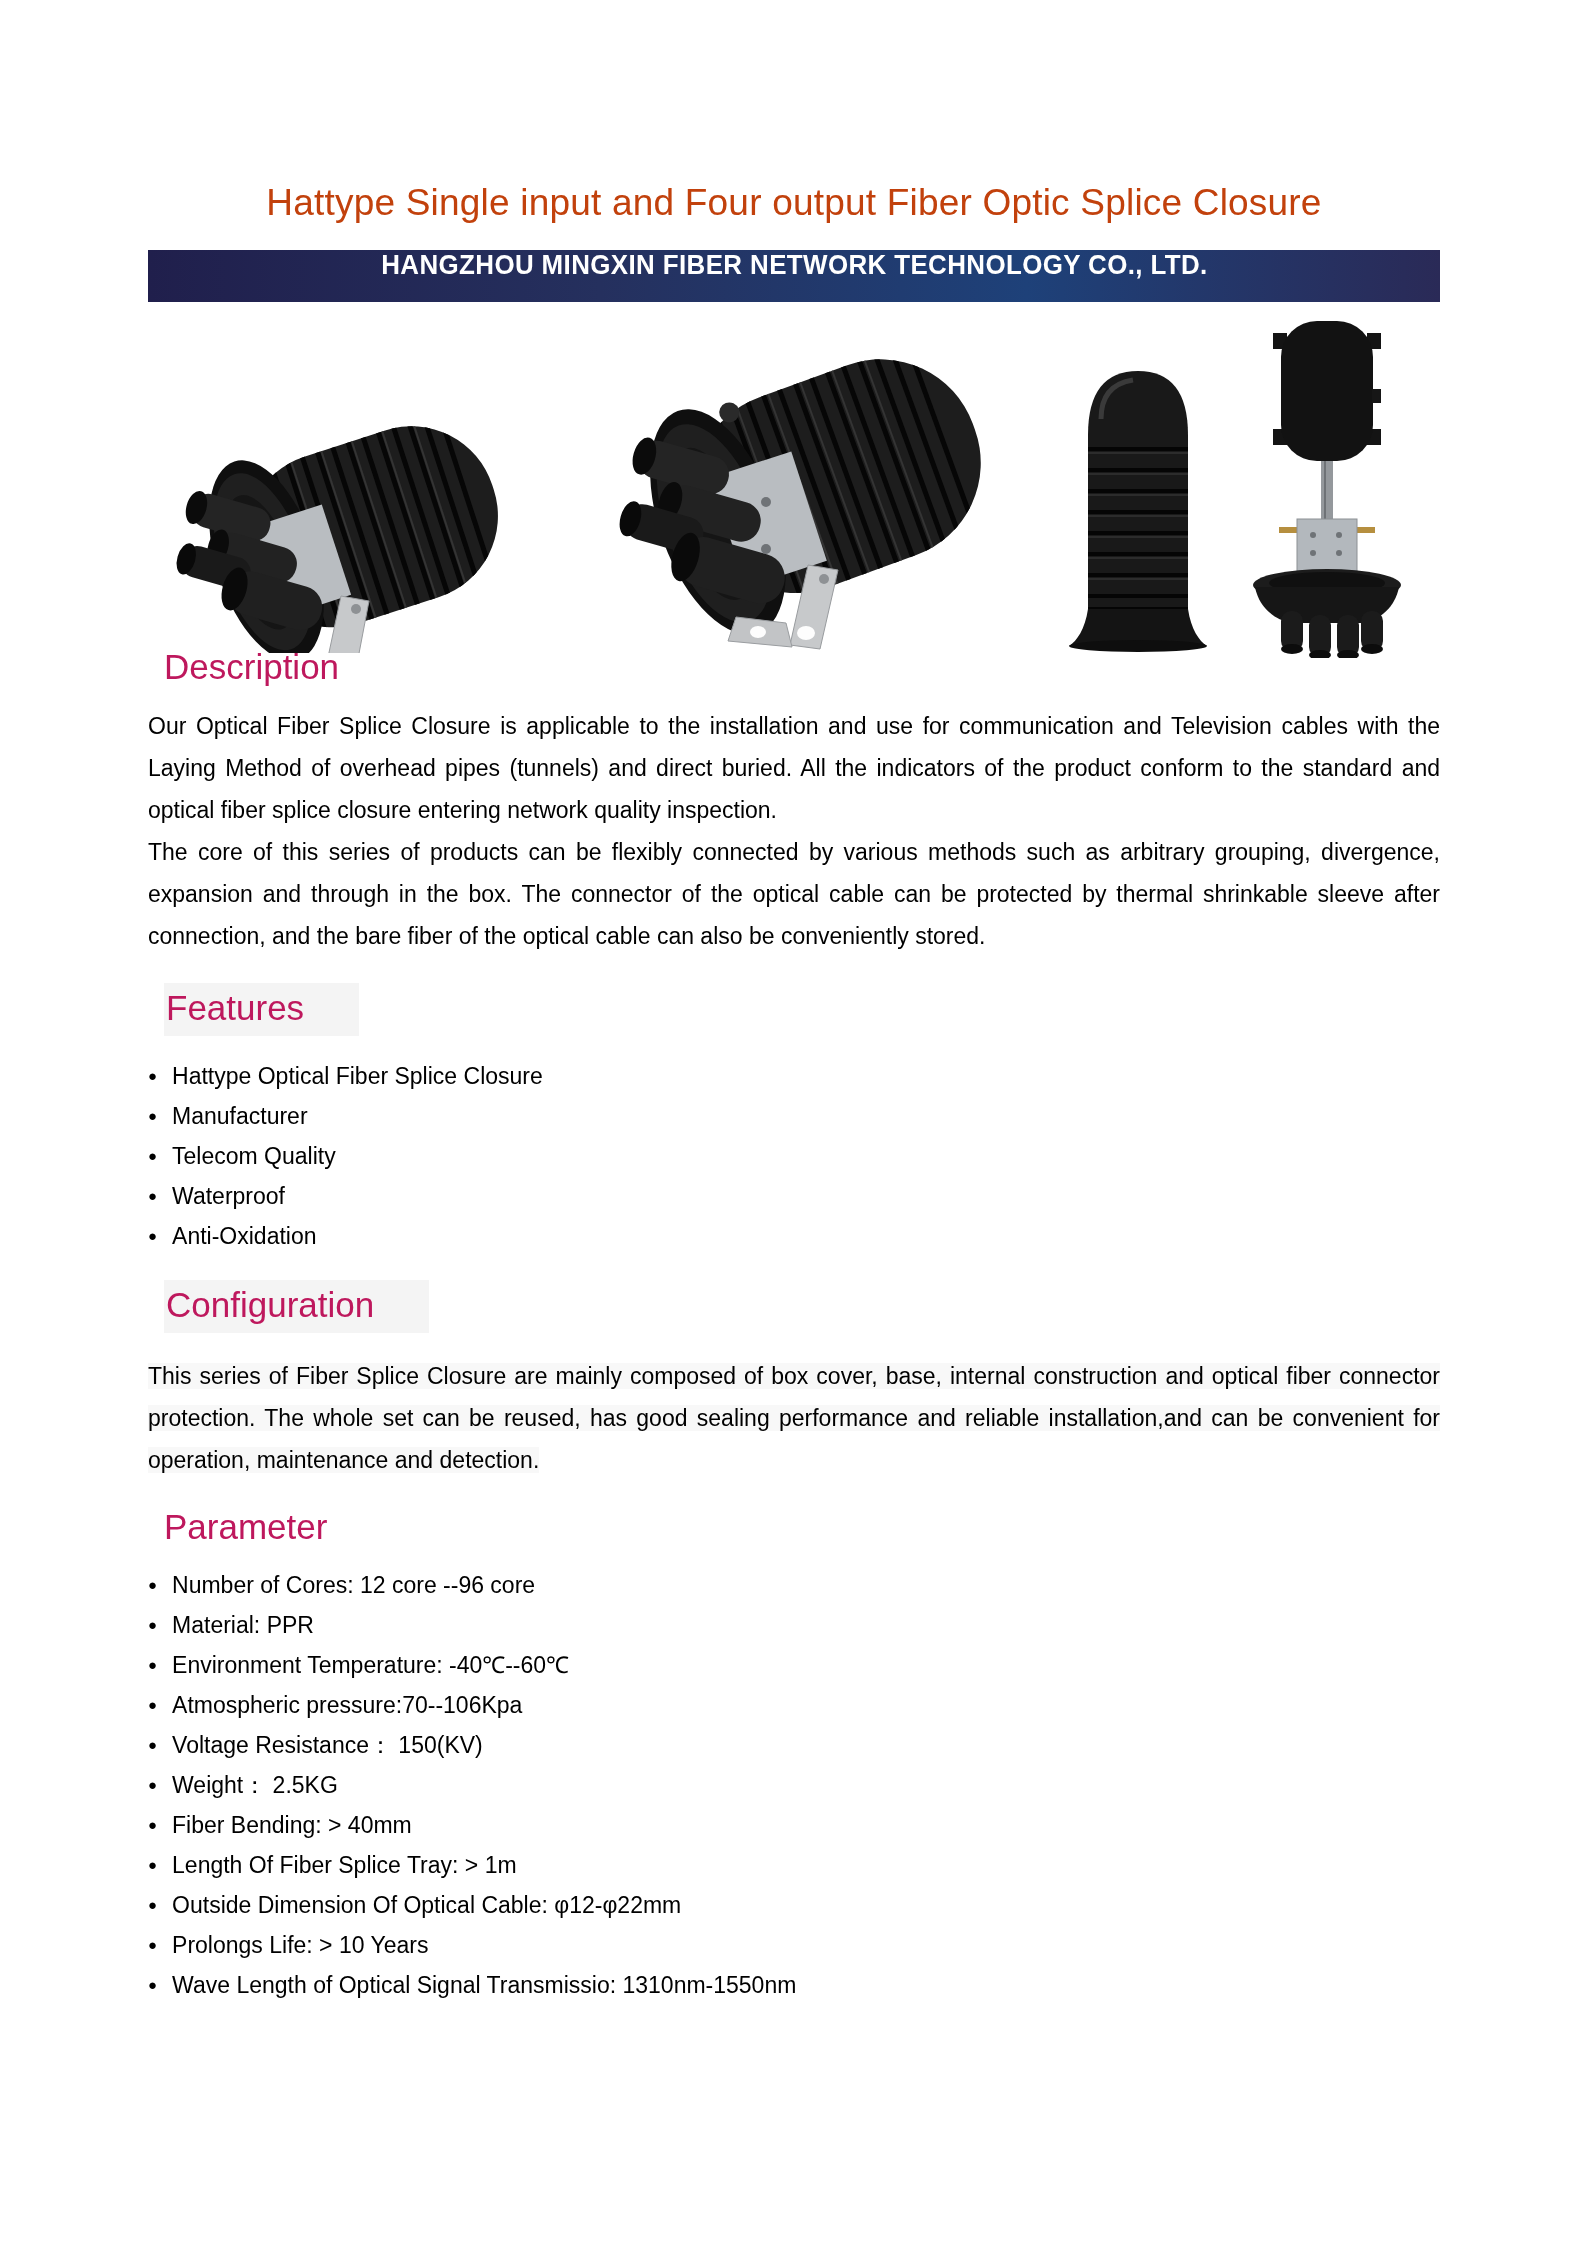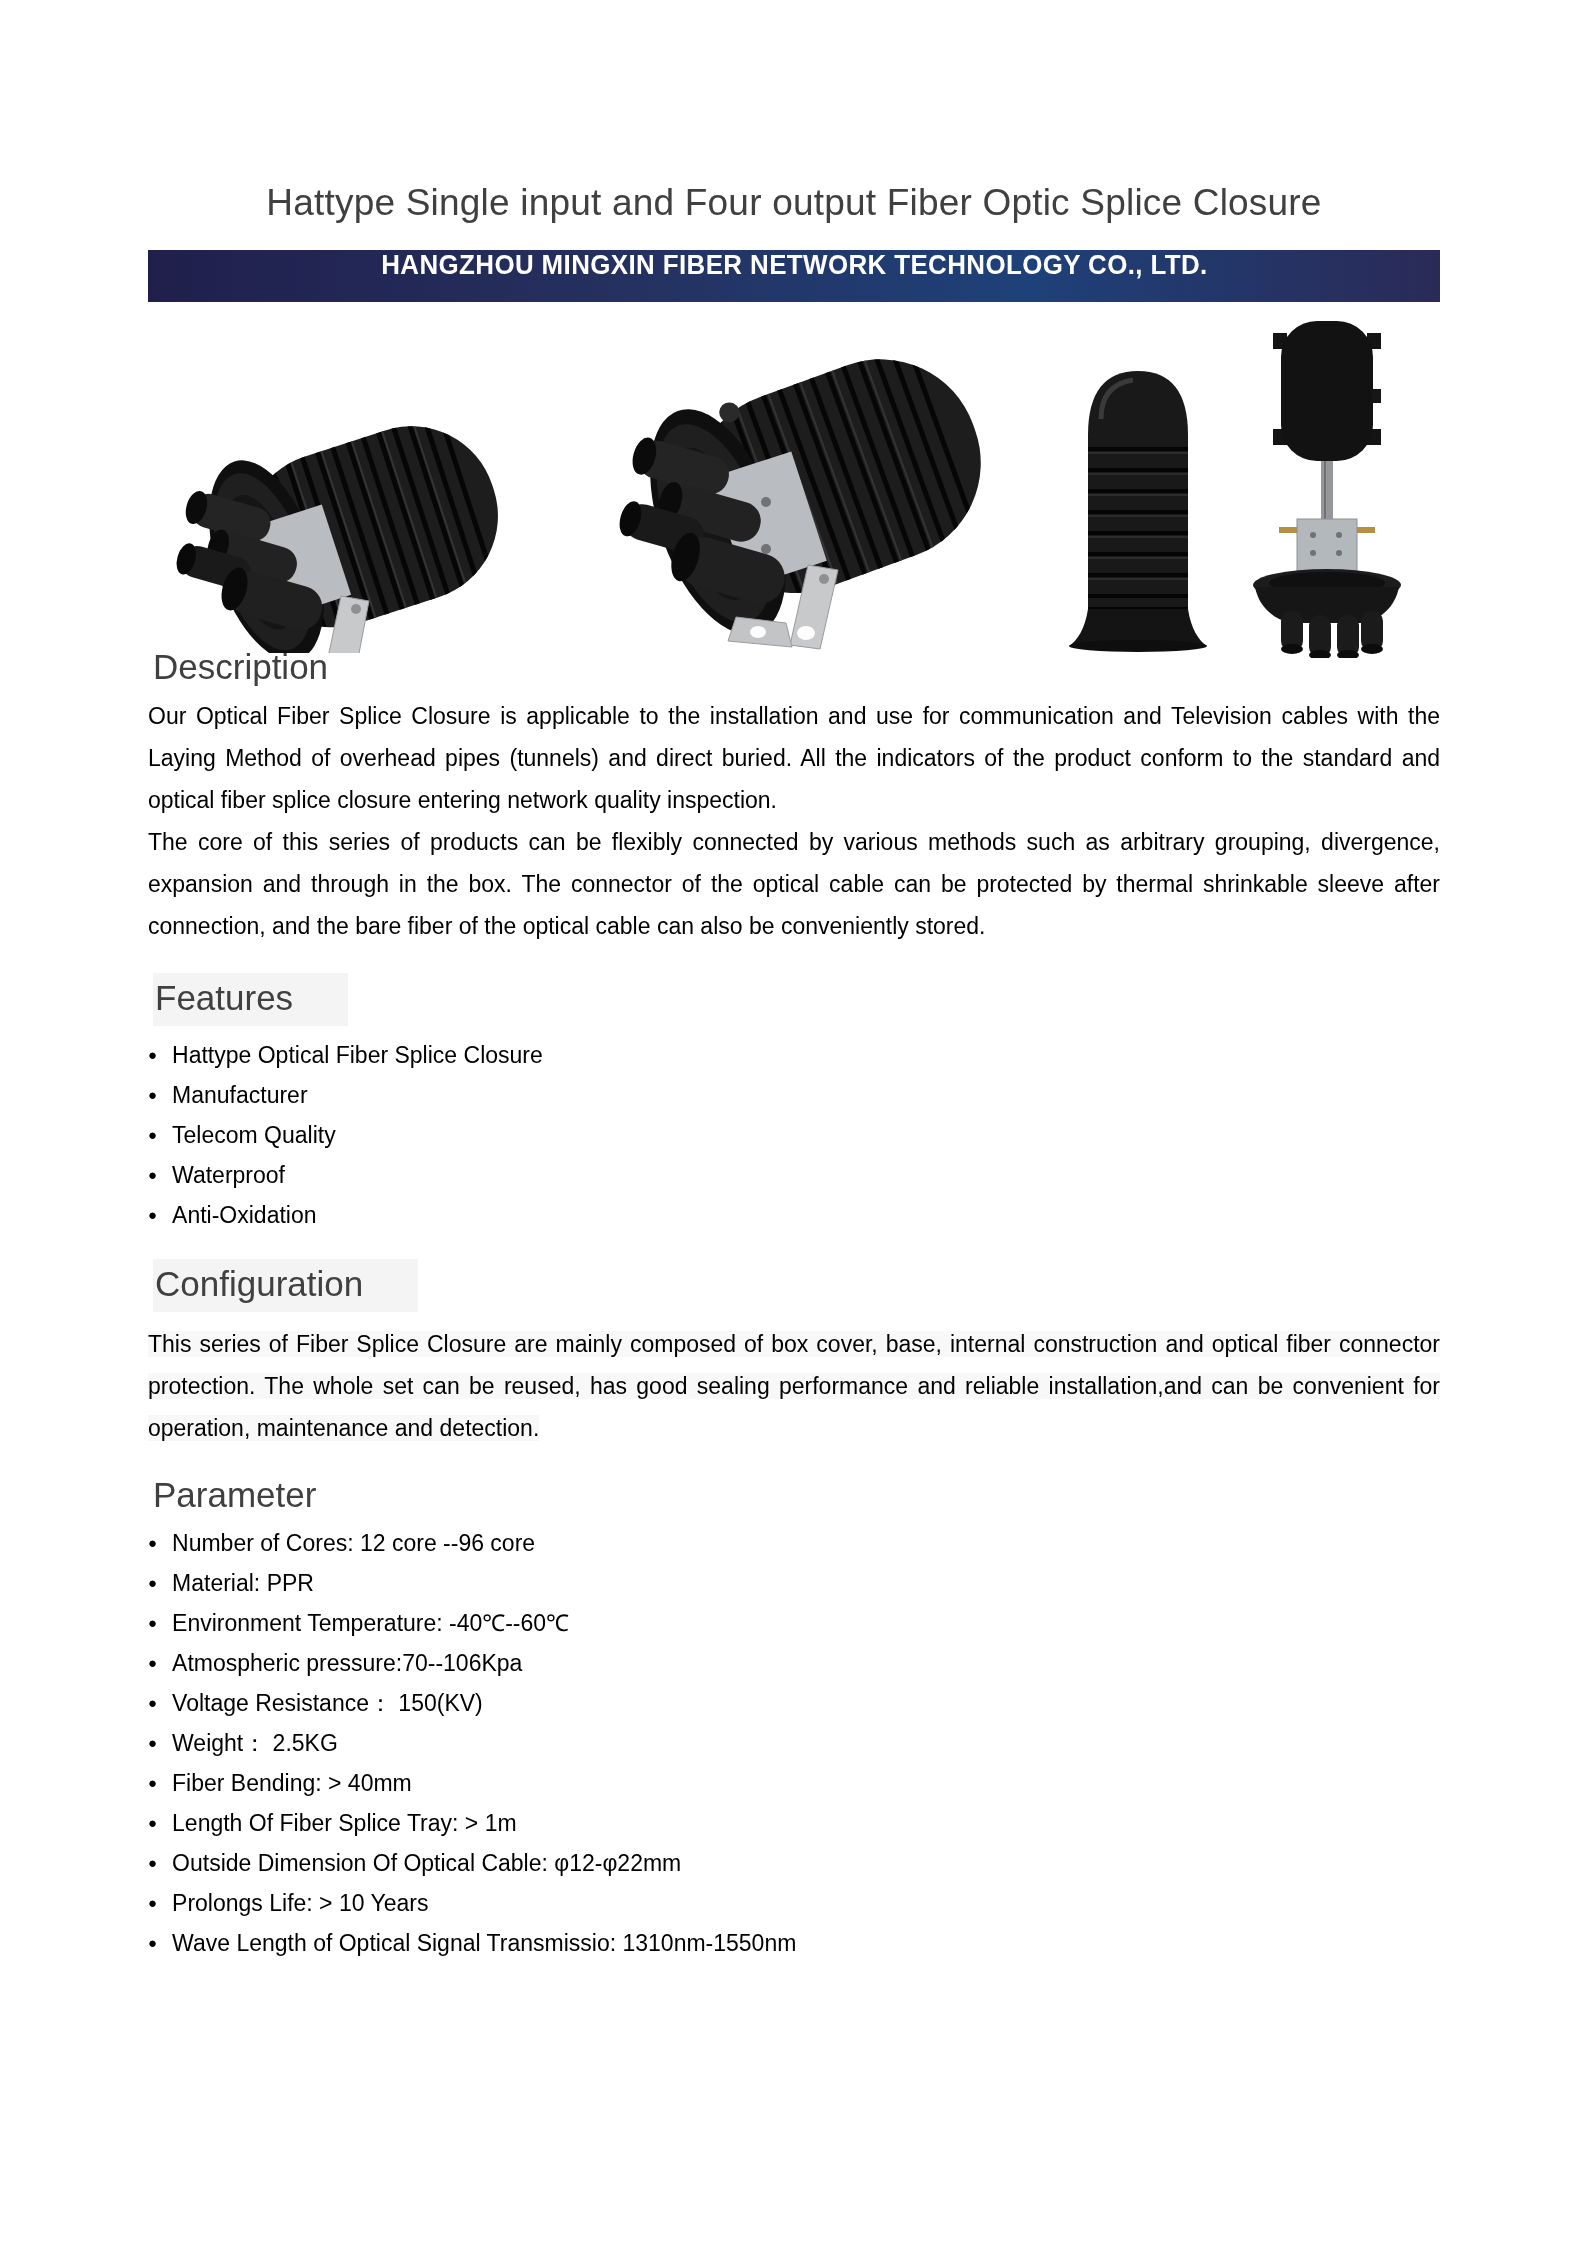--- a/index.html
+++ b/index.html
@@ -1,30 +1,30 @@
 <!DOCTYPE html>
 <html><head>
 <meta charset="utf-8">
 <style>
   html,body{margin:0;padding:0;background:#ffffff;}
   body{width:1587px;font-family:"Liberation Sans", sans-serif;color:#000;}
   .page{position:relative;width:1587px;height:2245px;box-sizing:border-box;
         padding:0 147px 0 148px;overflow:hidden;background:#fff;}
   .doc-title{margin:182px 0 0;font-size:37px;line-height:42px;font-weight:400;
-             text-align:center;color:#404040;letter-spacing:0.2px;}
+             text-align:center;color:#c2410c;letter-spacing:0.2px;}
   .banner{margin-top:26px;height:52px;display:flex;align-items:flex-start;justify-content:center;
           background:linear-gradient(90deg,#201f4c 0%,#25305e 35%,#1e4179 68%,#2a2a57 100%);}
   .banner-text{color:#fff;font-weight:700;font-size:27px;letter-spacing:0.4px;transform:scaleX(0.96);white-space:nowrap;}
   .images-band{position:relative;height:348px;margin-top:3px;}
   .photo{position:absolute;}
   .p1{left:25px;top:58px;}
   .p2{left:468px;top:12px;}
   .p3{left:915px;top:52px;}
   .p4{left:1093px;top:8px;}
-  h2{font-size:35px;line-height:44px;font-weight:400;margin:5px;color:#404040;}
+  h2{font-size:35px;line-height:44px;font-weight:400;margin:16px;color:#be185d;}
   .h-desc{margin-top:-8px;}
   .hl{display:inline-block;background:#f4f4f4;padding:3px 55px 6px 2px;}
   .h-feat{margin-top:26px;}
   .h-conf{margin-top:24px;}
   .h-param{margin-top:24px;}
   .body-text{font-size:23px;line-height:42px;margin:6px 0 0;text-align:justify;}
   .body-text + .body-text{margin-top:0;}
   .hl-inline{background:#f8f8f8;}
   ul.bullets{margin:4px 0 0;padding:0;list-style:none;}
   ul.bullets li{font-size:23px;line-height:39px;white-space:nowrap;}

